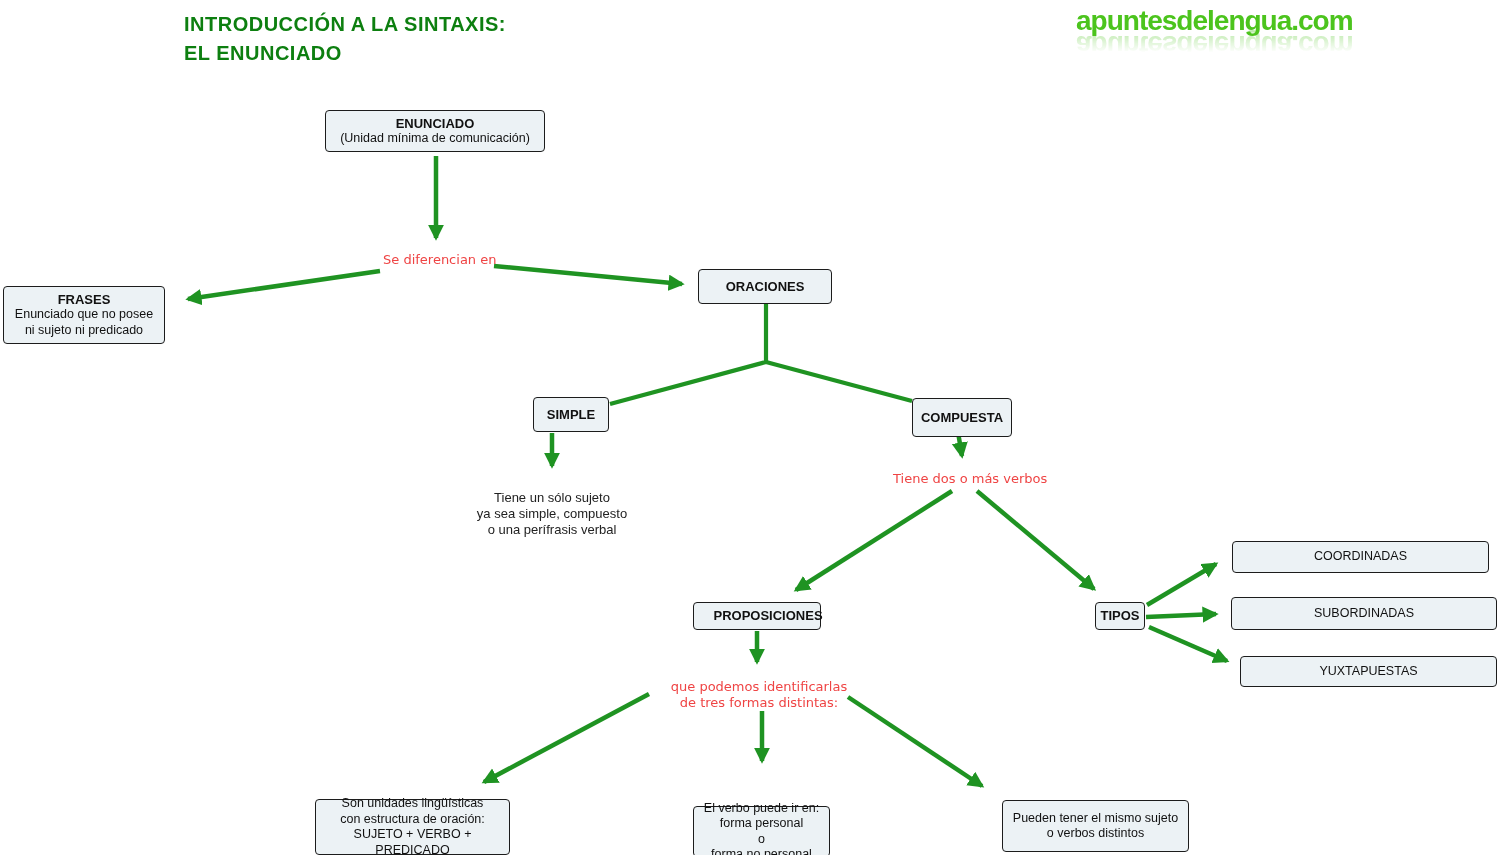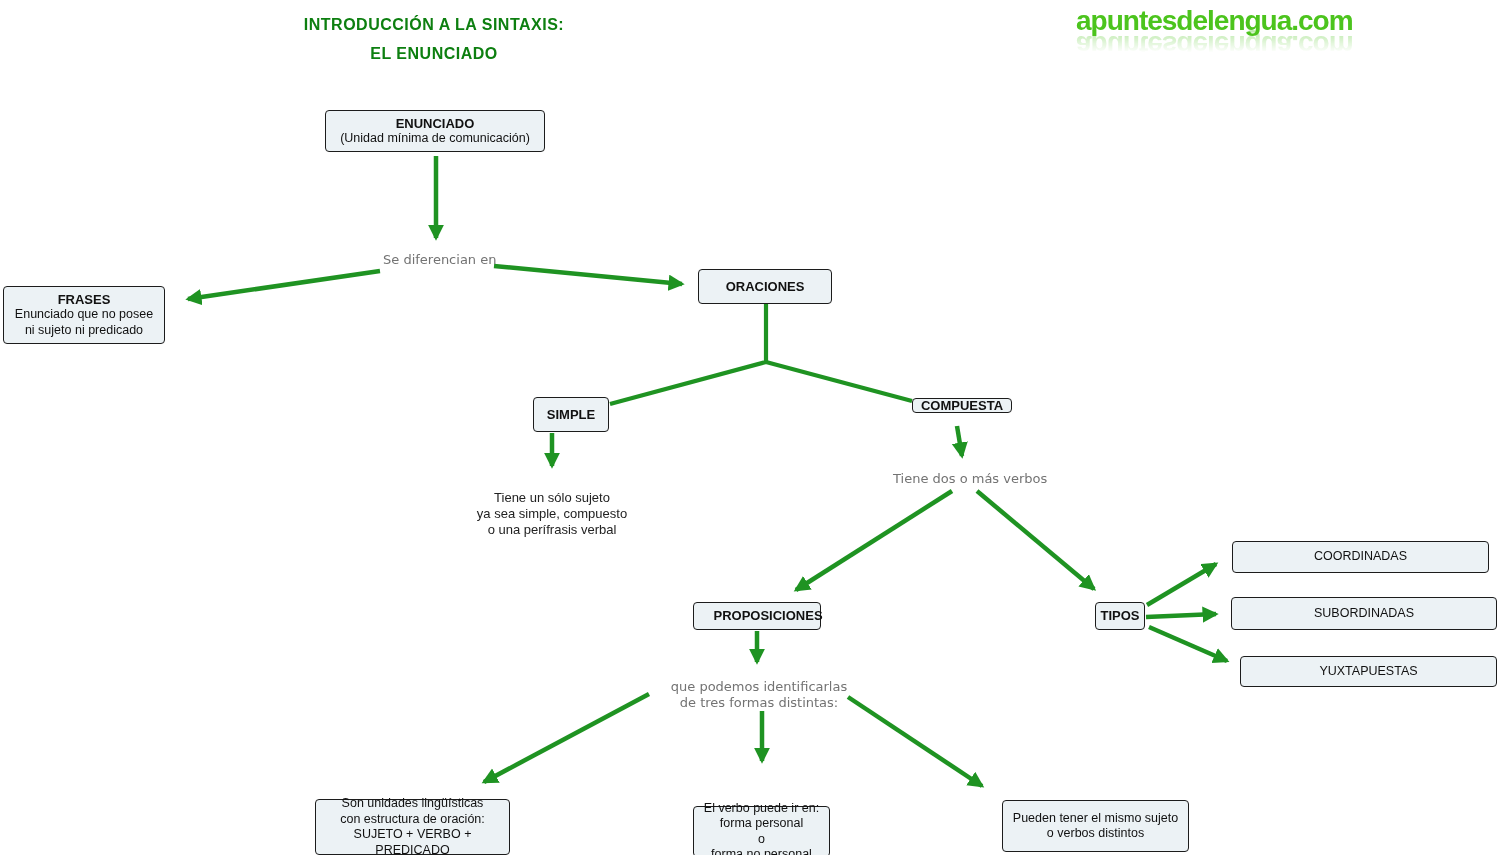--- a/index.html
+++ b/index.html
@@ -12,43 +12,43 @@
   html,body{margin:0;padding:0;background:#ffffff;}
   #canvas{
     position:relative;width:1501px;height:855px;overflow:hidden;
     background:#ffffff;font-family:"Liberation Sans",sans-serif;color:#111;
   }
   #connectors{position:absolute;left:0;top:0;width:1501px;height:855px;pointer-events:none;}
   #connectors line{stroke:var(--arrow-green);stroke-width:4.5;}
   #connectors .thin{stroke-width:4.2;}
   #arrowhead path{fill:var(--arrow-green);}
   .title{
-    position:absolute;left:184px;top:10px;width:500px;text-align:center;
-    color:var(--title-green);font-weight:bold;font-size:16px;line-height:29px;letter-spacing:.5px;
+    position:absolute;left:184px;top:10px;width:500px;text-align:left;
+    color:var(--title-green);font-weight:bold;font-size:20px;line-height:29px;letter-spacing:.5px;
   }
   .logo-wrap{position:absolute;left:1076px;top:6px;width:300px;}
   .logo{
     color:var(--logo-green);font-weight:bold;font-size:28px;line-height:30px;letter-spacing:-1px;
     white-space:nowrap;
   }
   .logo.reflection{
     transform:scaleY(-1);opacity:.42;margin-top:-6px;
     -webkit-mask-image:linear-gradient(to top,rgba(0,0,0,.9),rgba(0,0,0,0) 75%);
     mask-image:linear-gradient(to top,rgba(0,0,0,.9),rgba(0,0,0,0) 75%);
   }
   .node{
     position:absolute;box-sizing:border-box;background:var(--box-fill);
     border:1.6px solid var(--box-border);border-radius:4px;
     display:flex;flex-direction:column;align-items:center;justify-content:center;
     text-align:center;font-size:12.5px;line-height:15.5px;padding:2px 4px;
   }
   .node .hd{font-weight:bold;font-size:13px;}
   .floating{
     position:absolute;font-family:"DejaVu Sans",sans-serif;font-size:13px;line-height:16px;
-    text-align:center;color:#737373;white-space:nowrap;
+    text-align:center;color:#ef4444;white-space:nowrap;
   }
   .gothic{font-family:"Liberation Sans",sans-serif;color:#222;}
 </style>
 </head>
 <body>
 
 <div id="canvas">
 
   <svg id="connectors" viewBox="0 0 1501 855" xmlns="http://www.w3.org/2000/svg">
     <defs>
@@ -98,21 +98,21 @@
   </div>
 
   <div class="node" style="left:698px;top:269px;width:134px;height:35px;">
     <span class="hd">ORACIONES</span>
   </div>
 
   <div class="node" style="left:533px;top:397px;width:76px;height:35px;">
     <span class="hd">SIMPLE</span>
   </div>
 
-  <div class="node" style="left:912px;top:398px;width:100px;height:15px;">
+  <div class="node" style="left:912px;top:398px;width:100px;height:39px;">
     <span class="hd">COMPUESTA</span>
   </div>
 
   <div class="node" style="left:693px;top:602px;width:128px;height:28px;padding-left:26px;">
     <span class="hd">PROPOSICIONES</span>
   </div>
 
   <div class="node" style="left:1095px;top:602px;width:50px;height:28px;">
     <span class="hd">TIPOS</span>
   </div>

